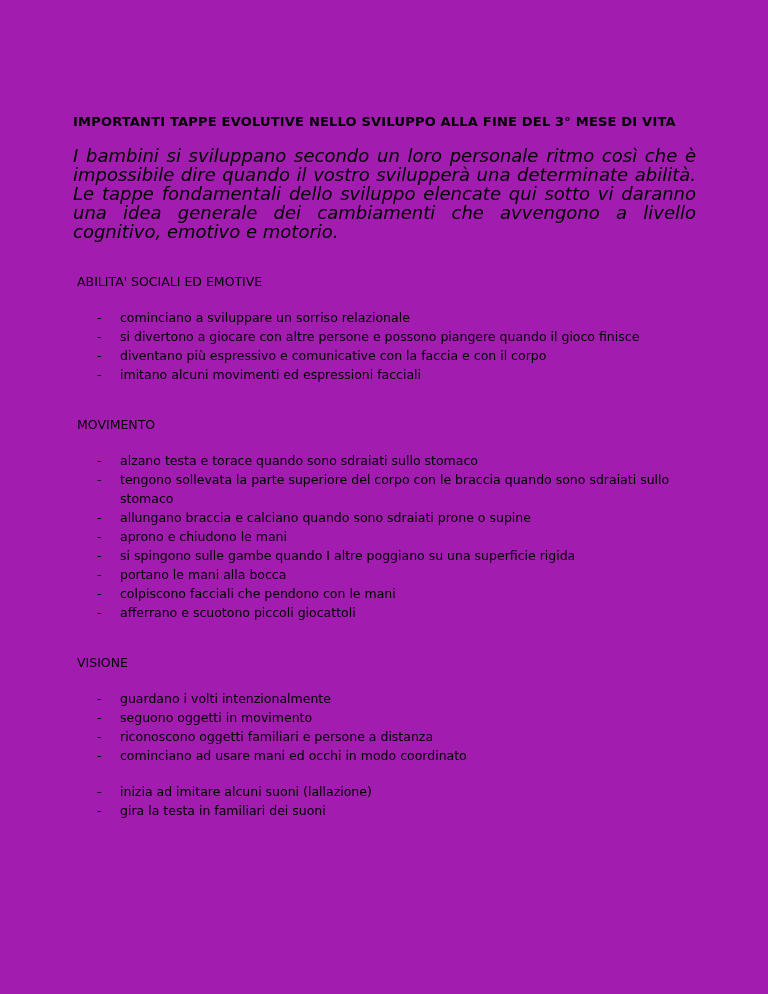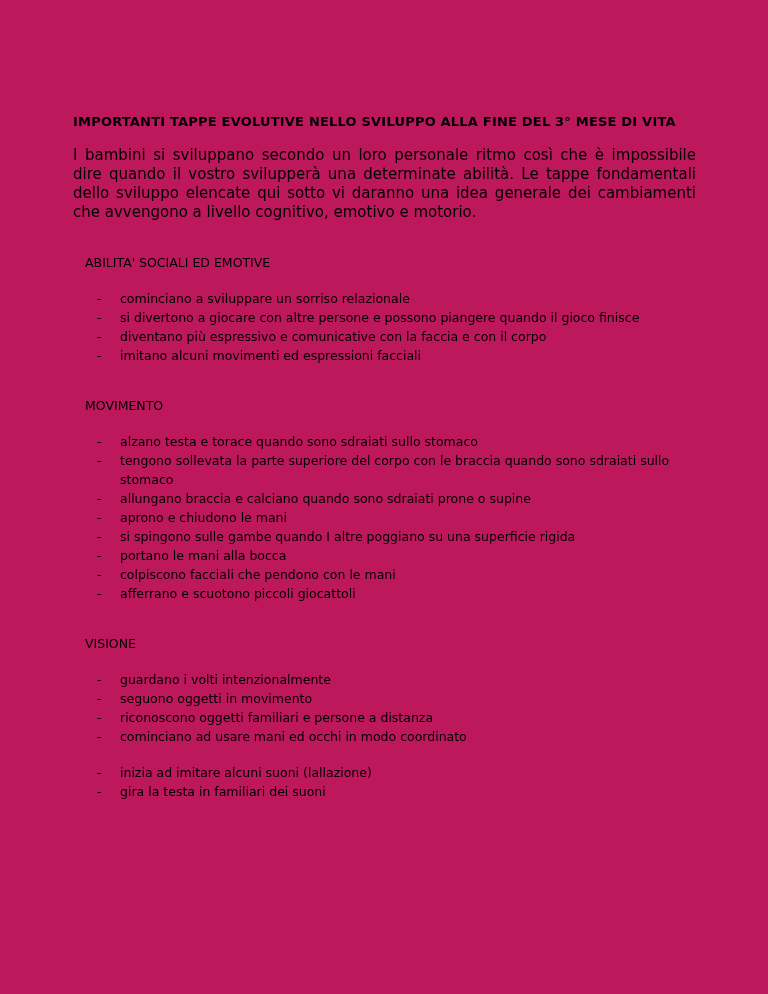--- a/index.html
+++ b/index.html
@@ -12,38 +12,39 @@
     width: 768px;
     height: 994px;
     overflow: hidden;
     font-family: "DejaVu Sans", "Liberation Sans", sans-serif;
     color: #000000;
   }
   .page {
     width: 768px;
     height: 994px;
     padding: 112px 72px 0 73px;
-    background: #be185d;
+    background: #a21caf;
   }
   .doc-title {
     margin: 0;
     font-size: 13px;
     font-weight: bold;
     line-height: 19px;
     text-align: justify;
     letter-spacing: 0.2px;
   }
   .doc-intro {
     margin: 15px 0 0 0;
-    font-size: 15px;
+    font-size: 18px;
     line-height: 19px;
     text-align: justify;
+    font-style: italic;
   }
   .section-heading {
-    margin: 31px 0 0 12px;
+    margin: 31px 0 0 4px;
     font-size: 12.5px;
     font-weight: normal;
     line-height: 19px;
   }
   .bullet-list {
     list-style: none;
     margin: 17px 0 0 0;
     padding: 0;
   }
   .bullet-item {

